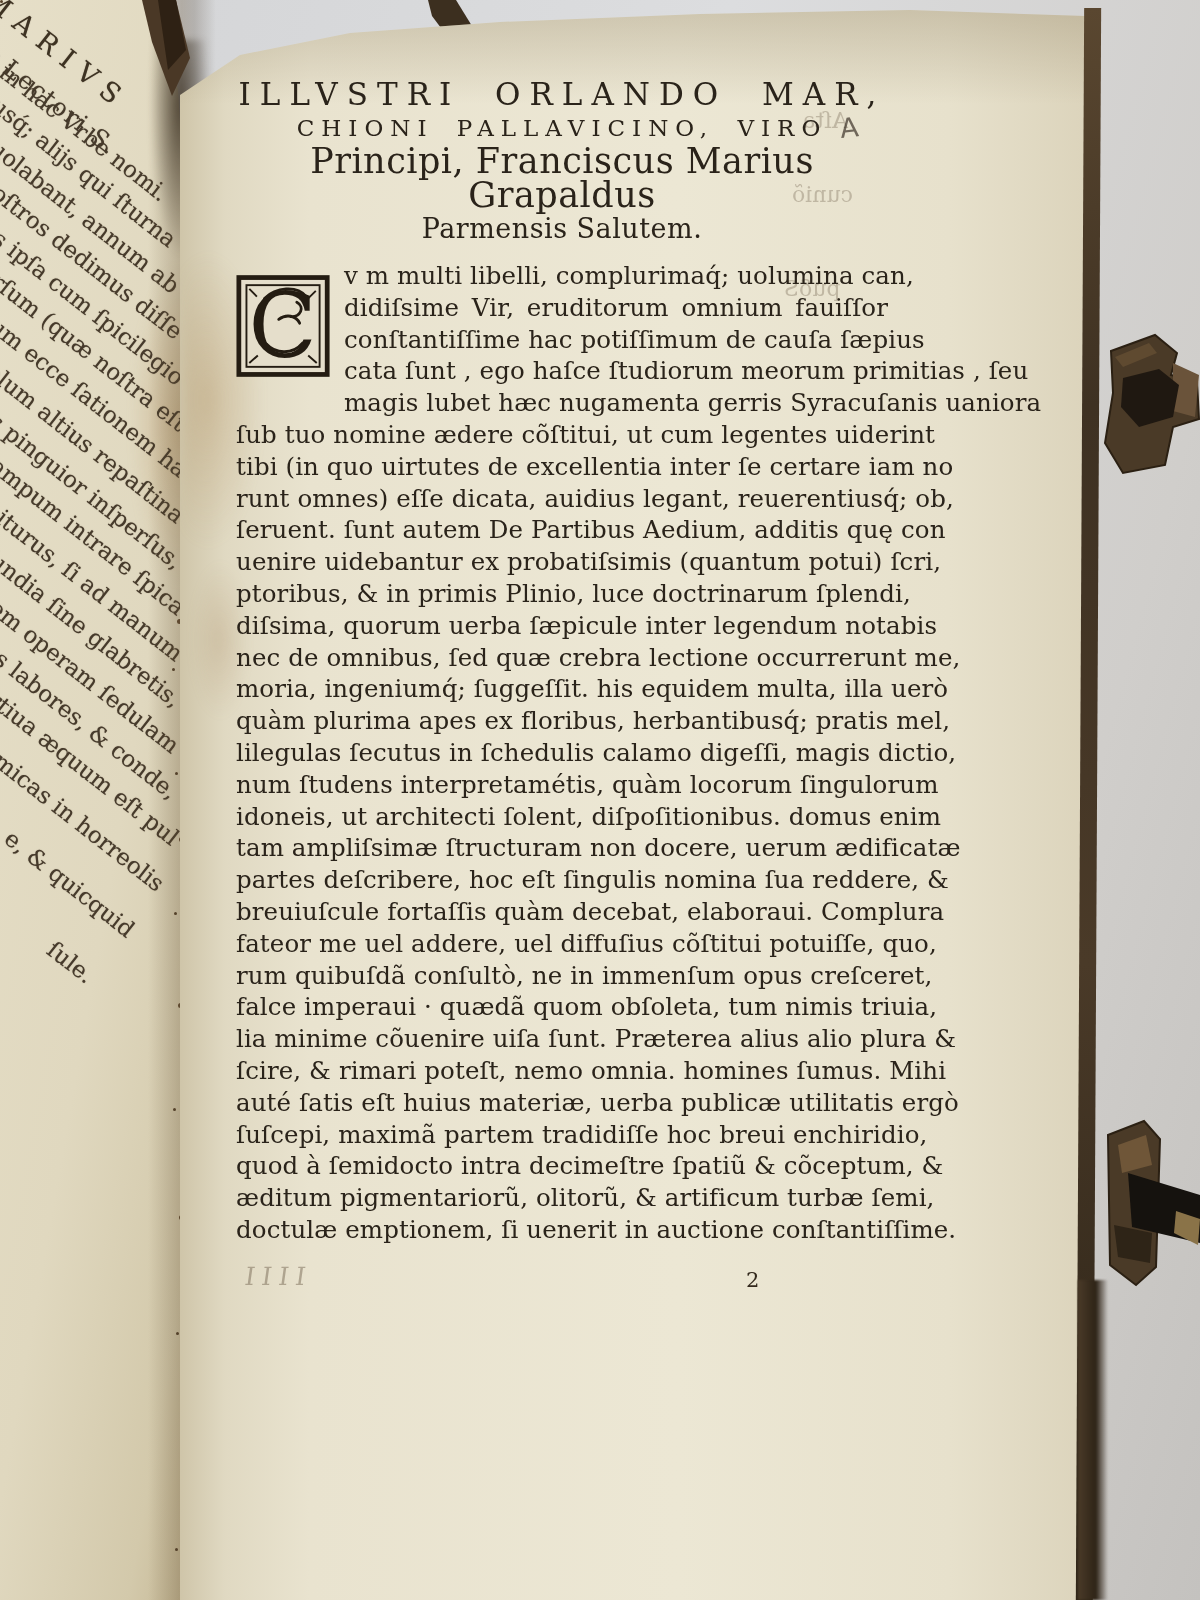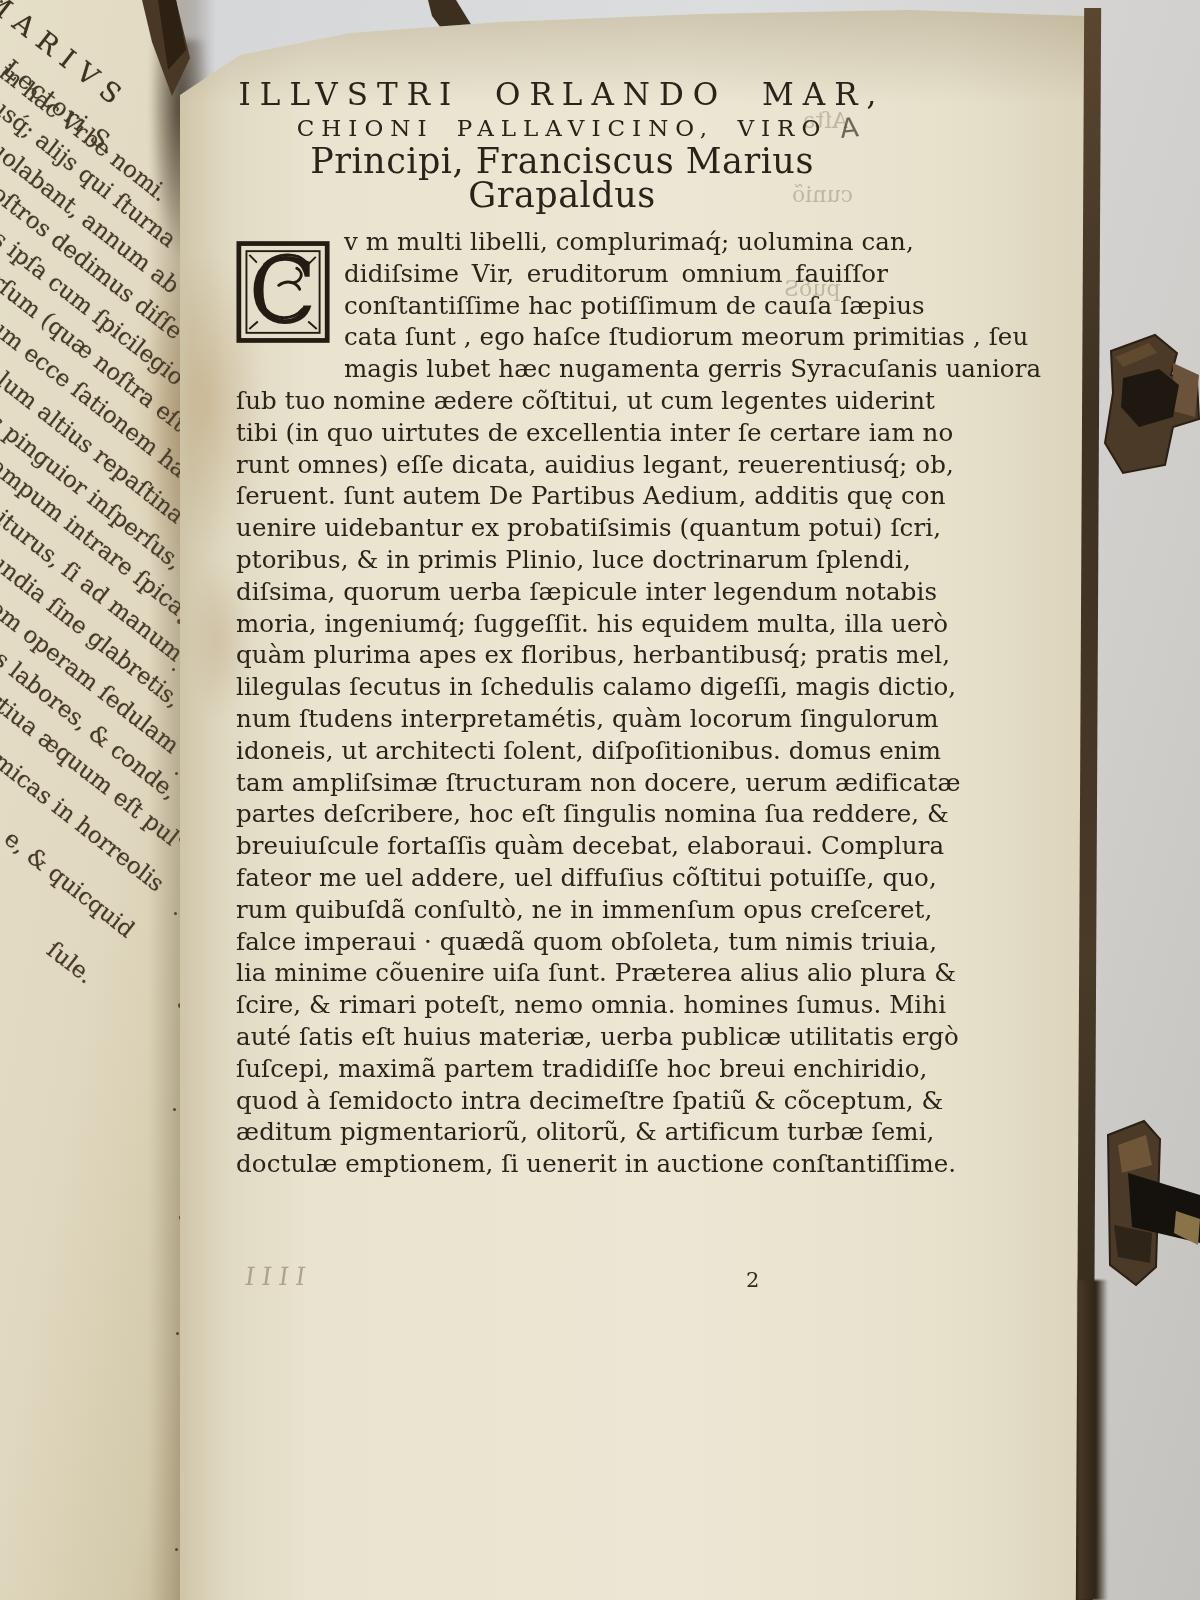--- a/index.html
+++ b/index.html
@@ -161,20 +161,21 @@
     <div class="bleed" style="left:612px;top:182px;">cuniõ</div>
     <div class="bleed" style="left:604px;top:276px;">puδS</div>
 
     <div class="pen-mark">A</div>
     <div class="sig-mark">IIII</div>
 
     <div class="text-block">
       <h1 class="hd hd1">ILLVSTRI ORLANDO MAR,</h1>
       <h2 class="hd hd2">CHIONI PALLAVICINO, VIRO</h2>
       <div class="hd hd3">Principi, Franciscus Marius Grapaldus</div>
+      <div class="hd hd4">Parmensis Salutem.</div>
 
       <div id="body-lines">
         <div class="dropcap">
           <svg viewBox="0 0 100 110" width="95" height="122">
             <rect x="3" y="4" width="93" height="102" fill="#e5decb" stroke="#241c12" stroke-width="5"></rect>
             <rect x="11" y="12" width="77" height="86" fill="none" stroke="#241c12" stroke-width="2"></rect>
             <text x="49" y="88" font-size="94" text-anchor="middle" fill="#241c12" font-family="DejaVu Serif, serif">C</text>
             <path d="M30 26 C42 14 64 12 74 24 M64 30 c9 5 4 16 -7 15 M32 74 c10 11 28 11 38 -1 M45 48 c8 -6 18 -4 22 4" stroke="#241c12" stroke-width="3" fill="none" stroke-linecap="round"></path>
             <path d="M14 16 l8 8 M84 18 l-8 8 M14 94 l9 -8 M85 94 l-9 -8" stroke="#241c12" stroke-width="2"></path>
           </svg>
@@ -185,20 +186,21 @@
           <div class="bline">conſtantiſſime hac potiſſimum de cauſa ſæpius</div>
           <div class="bline">cata ſunt , ego haſce ſtudiorum meorum primitias , ſeu</div>
           <div class="bline">magis lubet hæc nugamenta gerris Syracuſanis uaniora</div>
           <div class="bline">ſub tuo nomine ædere cõſtitui, ut cum legentes uiderint</div>
           <div class="bline">tibi (in quo uirtutes de excellentia inter ſe certare iam no</div>
           <div class="bline">runt omnes) eſſe dicata, auidius legant, reuerentiusq́; ob,</div>
           <div class="bline">ſeruent. ſunt autem De Partibus Aedium, additis quę con</div>
           <div class="bline">uenire uidebantur ex probatiſsimis (quantum potui) ſcri,</div>
           <div class="bline">ptoribus, &amp; in primis Plinio, luce doctrinarum ſplendi,</div>
           <div class="bline">diſsima, quorum uerba ſæpicule inter legendum notabis</div>
+          <div class="bline">nec de omnibus, ſed quæ crebra lectione occurrerunt me,</div>
           <div class="bline">moria, ingeniumq́; ſuggeſſit. his equidem multa, illa uerò</div>
           <div class="bline">quàm plurima apes ex floribus, herbantibusq́; pratis mel,</div>
           <div class="bline">lilegulas ſecutus in ſchedulis calamo digeſſi, magis dictio,</div>
           <div class="bline">num ſtudens interpretamétis, quàm locorum ſingulorum</div>
           <div class="bline">idoneis, ut architecti ſolent, diſpoſitionibus. domus enim</div>
           <div class="bline">tam ampliſsimæ ſtructuram non docere, uerum ædificatæ</div>
           <div class="bline">partes deſcribere, hoc eſt ſingulis nomina ſua reddere, &amp;</div>
           <div class="bline">breuiuſcule fortaſſis quàm decebat, elaboraui. Complura</div>
           <div class="bline">fateor me uel addere, uel diffuſius cõſtitui potuiſſe, quo,</div>
           <div class="bline">rum quibuſdã conſultò, ne in immenſum opus creſceret,</div>

